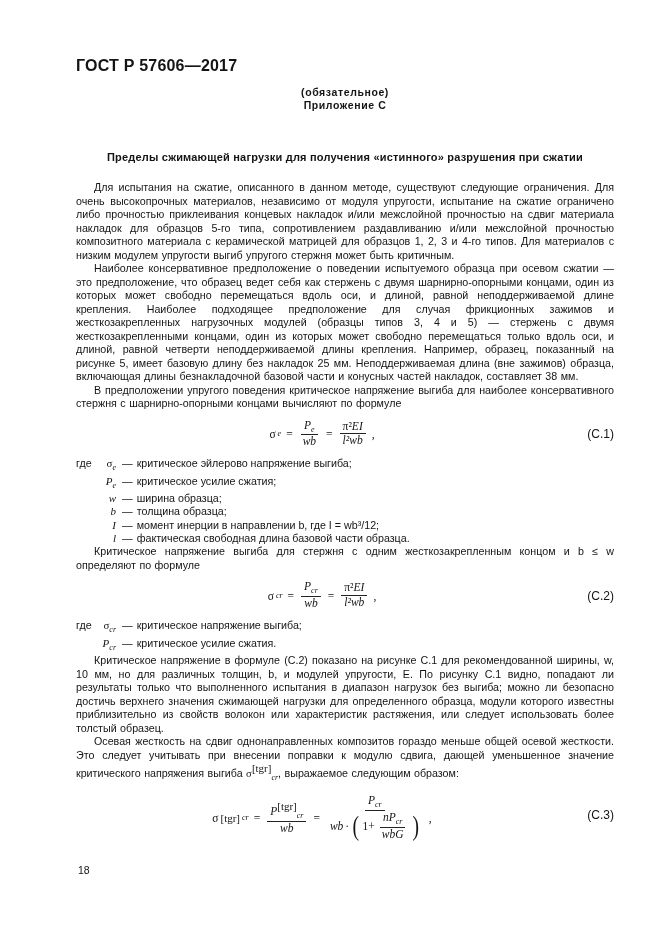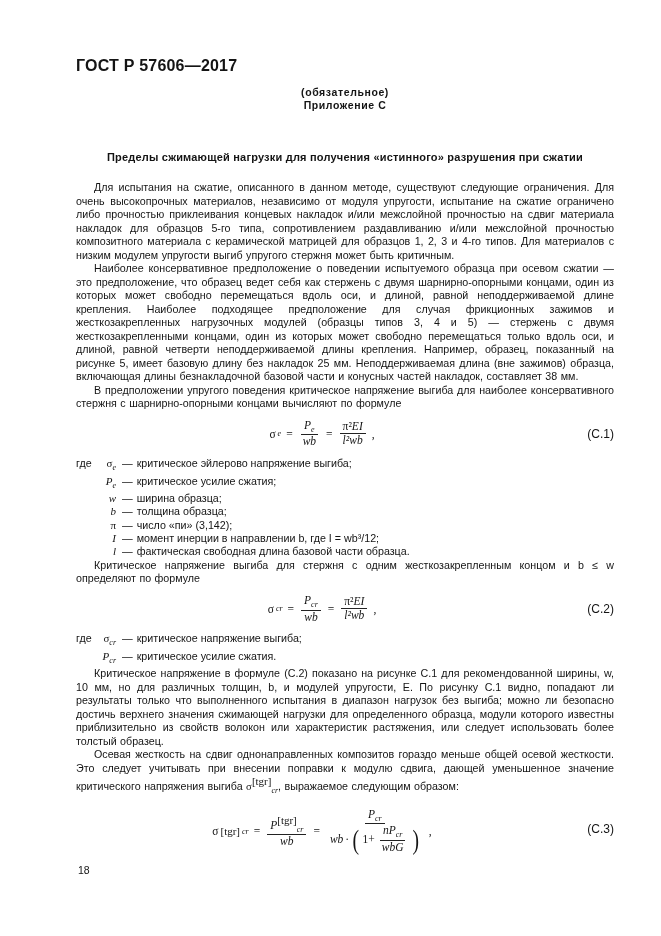--- a/index.html
+++ b/index.html
@@ -90,23 +90,20 @@
       <div class="def-row">
         <span class="def-sym"><span class="lat">P</span><sub class="fsub">e</sub></span><span class="def-dash">—</span><span>критическое усилие сжатия;</span>
       </div>
       <div class="def-row">
         <span class="def-sym"><span class="lat">w</span></span><span class="def-dash">—</span><span>ширина образца;</span>
       </div>
       <div class="def-row">
         <span class="def-sym"><span class="lat">b</span></span><span class="def-dash">—</span><span>толщина образца;</span>
       </div>
       <div class="def-row">
-        <span class="def-sym"><span class="fgr">π</span></span><span class="def-dash">—</span><span>число «пи» (3,142);</span>
-      </div>
-      <div class="def-row">
         <span class="def-sym"><span class="lat">I</span></span><span class="def-dash">—</span><span>момент инерции в направлении b, где I = wb³/12;</span>
       </div>
       <div class="def-row">
         <span class="def-sym"><span class="lat">l</span></span><span class="def-dash">—</span><span>фактическая свободная длина базовой части образца.</span>
       </div>
     </div>
 
     <p class="body">Критическое напряжение выгиба для стержня с одним жесткозакрепленным концом и b ≤ w определяют по формуле</p>
 
     <div class="formula-row">

